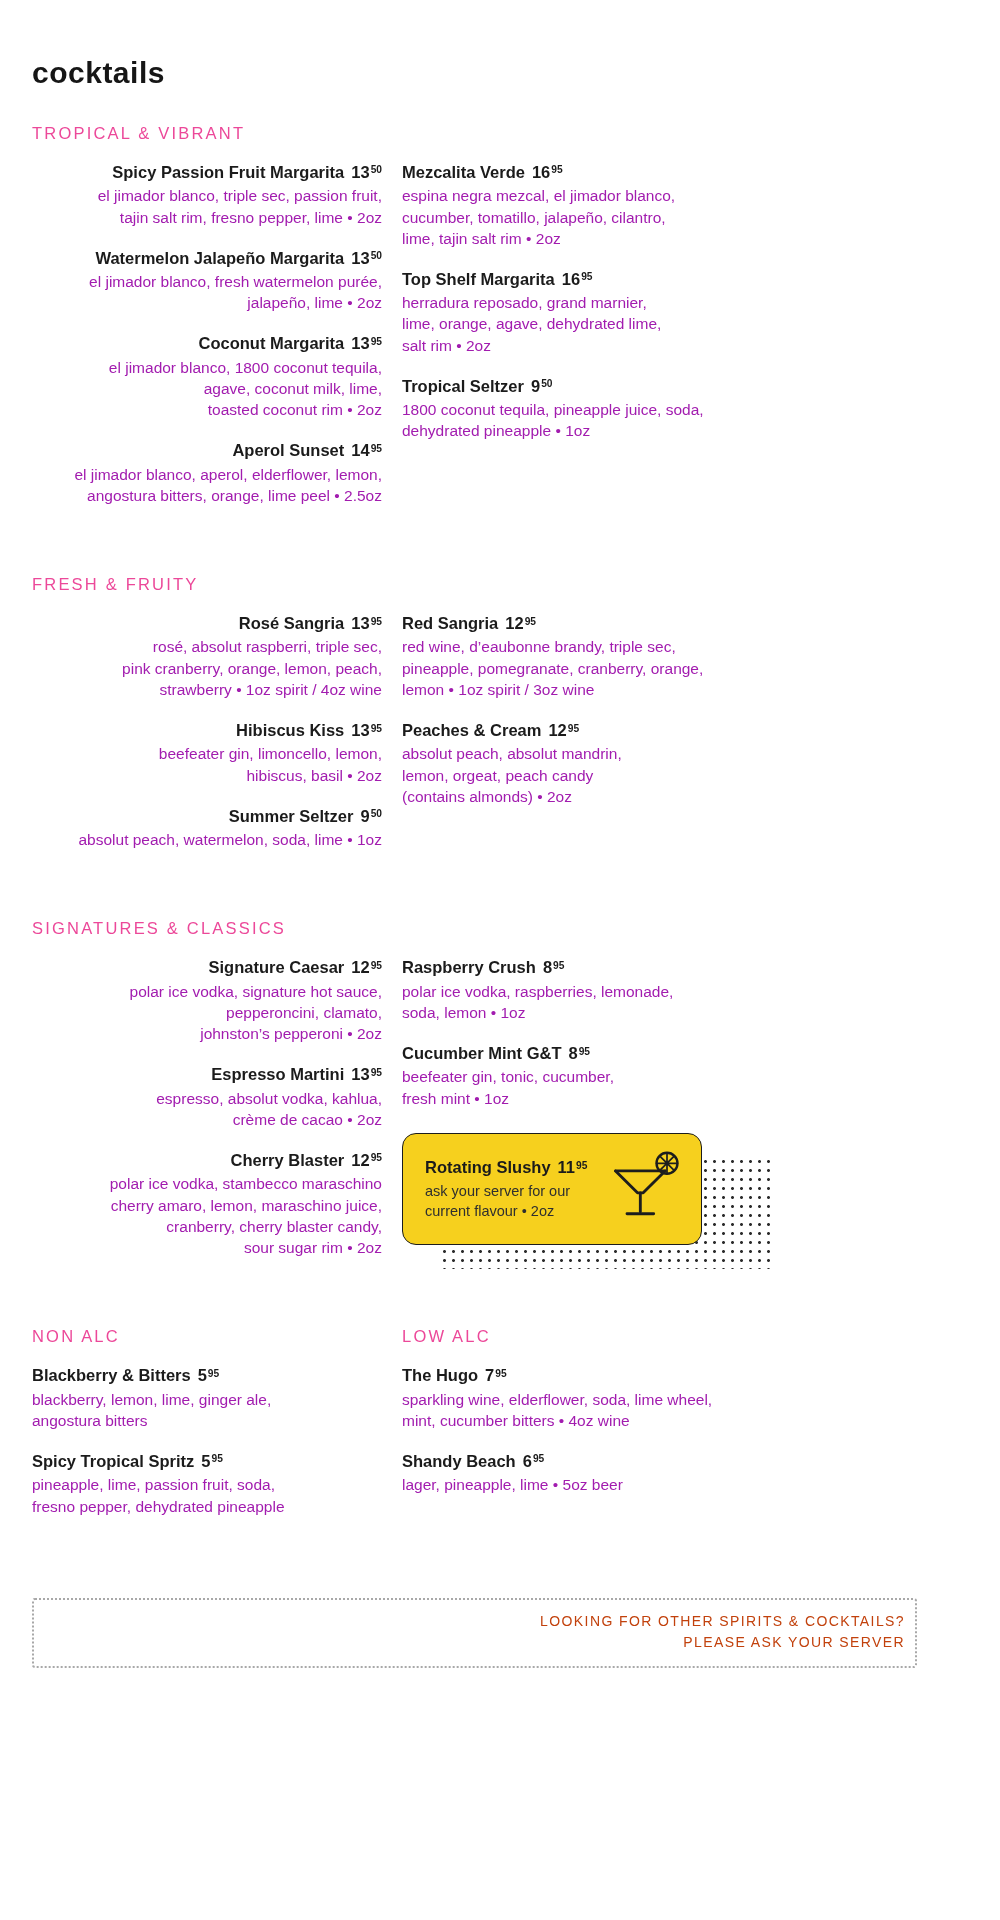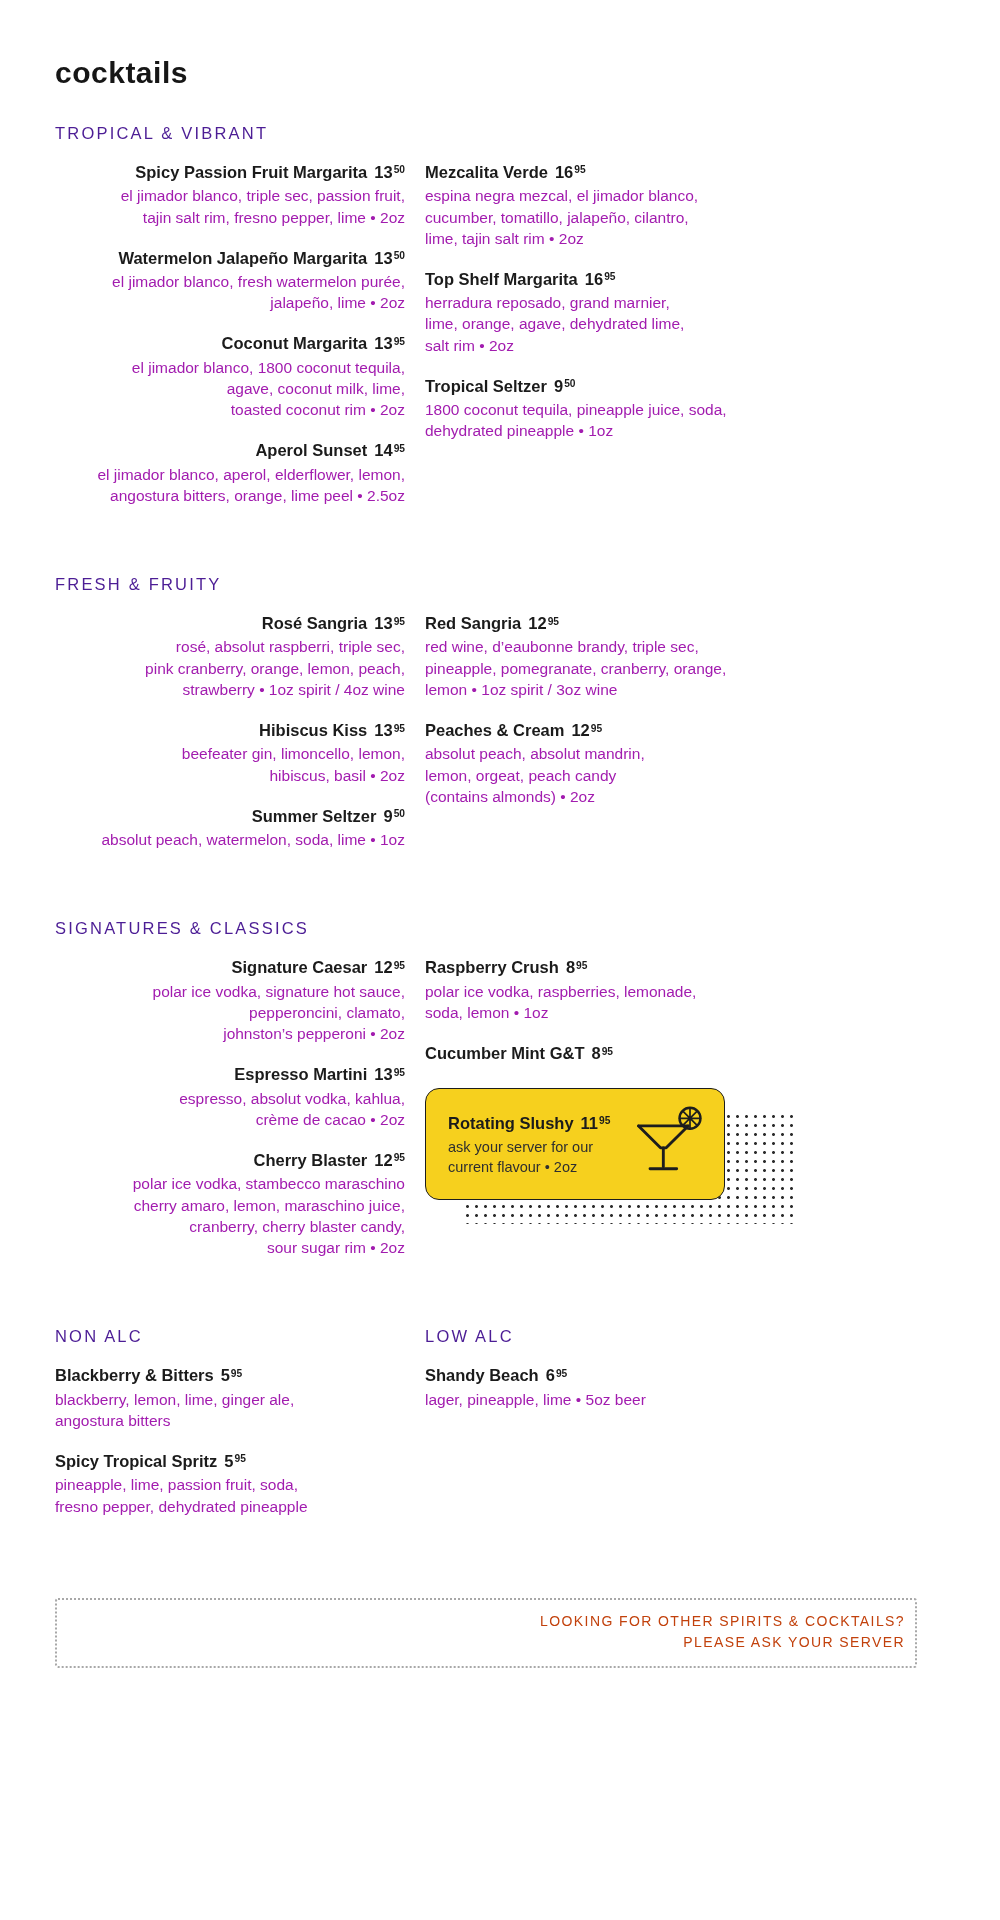--- a/index.html
+++ b/index.html
@@ -6,35 +6,35 @@
   body{
     width:1000px;min-height:1920px;
     font-family:"Liberation Sans","DejaVu Sans",sans-serif;
     color:#1b1b1b;
     position:relative;
     box-sizing:border-box;
   }
   .page{
     box-sizing:border-box;
     width:972px;min-height:1920px;
-    padding:56px 55px 40px 55px;
+    padding:56px 55px 40px 32px;
   }
   h1.page-title{
     font-size:30px;
     font-weight:800;
     letter-spacing:0.5px;
     color:#161616;
     margin:0 0 34px 0;
   }
   .menu-section{margin-bottom:50px;}
   h2.section-header{
     font-size:16.5px;
     font-weight:400;
     letter-spacing:2.2px;
-    color:#4c1d95;
+    color:#ec4899;
     margin:0 0 18px 0;
   }
   .cols{display:flex;align-items:flex-start;}
   .col{box-sizing:border-box;}
   .col.left{width:370px;flex:0 0 370px;padding-right:20px;text-align:right;}
   .col.right{flex:1;}
   .item{margin-bottom:19px;}
   .item-title{
     font-size:16.5px;
     font-weight:700;
@@ -247,20 +247,22 @@
       <div class="col right">
 
         <div class="item">
           <div class="item-title"><span>Raspberry Crush</span><span class="item-price"><span>8</span><sup>95</sup></span></div>
           <div class="item-desc">polar ice vodka, raspberries, lemonade,
 soda, lemon • 1oz</div>
         </div>
 
         <div class="item">
           <div class="item-title"><span>Cucumber Mint G&amp;T</span><span class="item-price"><span>8</span><sup>95</sup></span></div>
+          <div class="item-desc">beefeater gin, tonic, cucumber,
+fresh mint • 1oz</div>
         </div>
 
         <div class="slushy-wrap">
           <div class="slushy-dots"></div>
           <div class="slushy-box">
             <div class="slushy-text">
               <div class="item-title"><span>Rotating Slushy</span><span class="item-price"><span>11</span><sup>95</sup></span></div>
               <div class="slushy-desc">ask your server for our
 current flavour • 2oz</div>
             </div>
@@ -293,20 +295,25 @@
         <div class="item">
           <div class="item-title"><span>Spicy Tropical Spritz</span><span class="item-price"><span>5</span><sup>95</sup></span></div>
           <div class="item-desc">pineapple, lime, passion fruit, soda,
 fresno pepper, dehydrated pineapple</div>
         </div>
 
       </div>
       <div class="bottom-col right">
         <h2 class="section-header">LOW ALC</h2>
 
+        <div class="item">
+          <div class="item-title"><span>The Hugo</span><span class="item-price"><span>7</span><sup>95</sup></span></div>
+          <div class="item-desc">sparkling wine, elderflower, soda, lime wheel,
+mint, cucumber bitters • 4oz wine</div>
+        </div>
 
         <div class="item">
           <div class="item-title"><span>Shandy Beach</span><span class="item-price"><span>6</span><sup>95</sup></span></div>
           <div class="item-desc">lager, pineapple, lime • 5oz beer</div>
         </div>
 
       </div>
     </div>
   </section>
 

